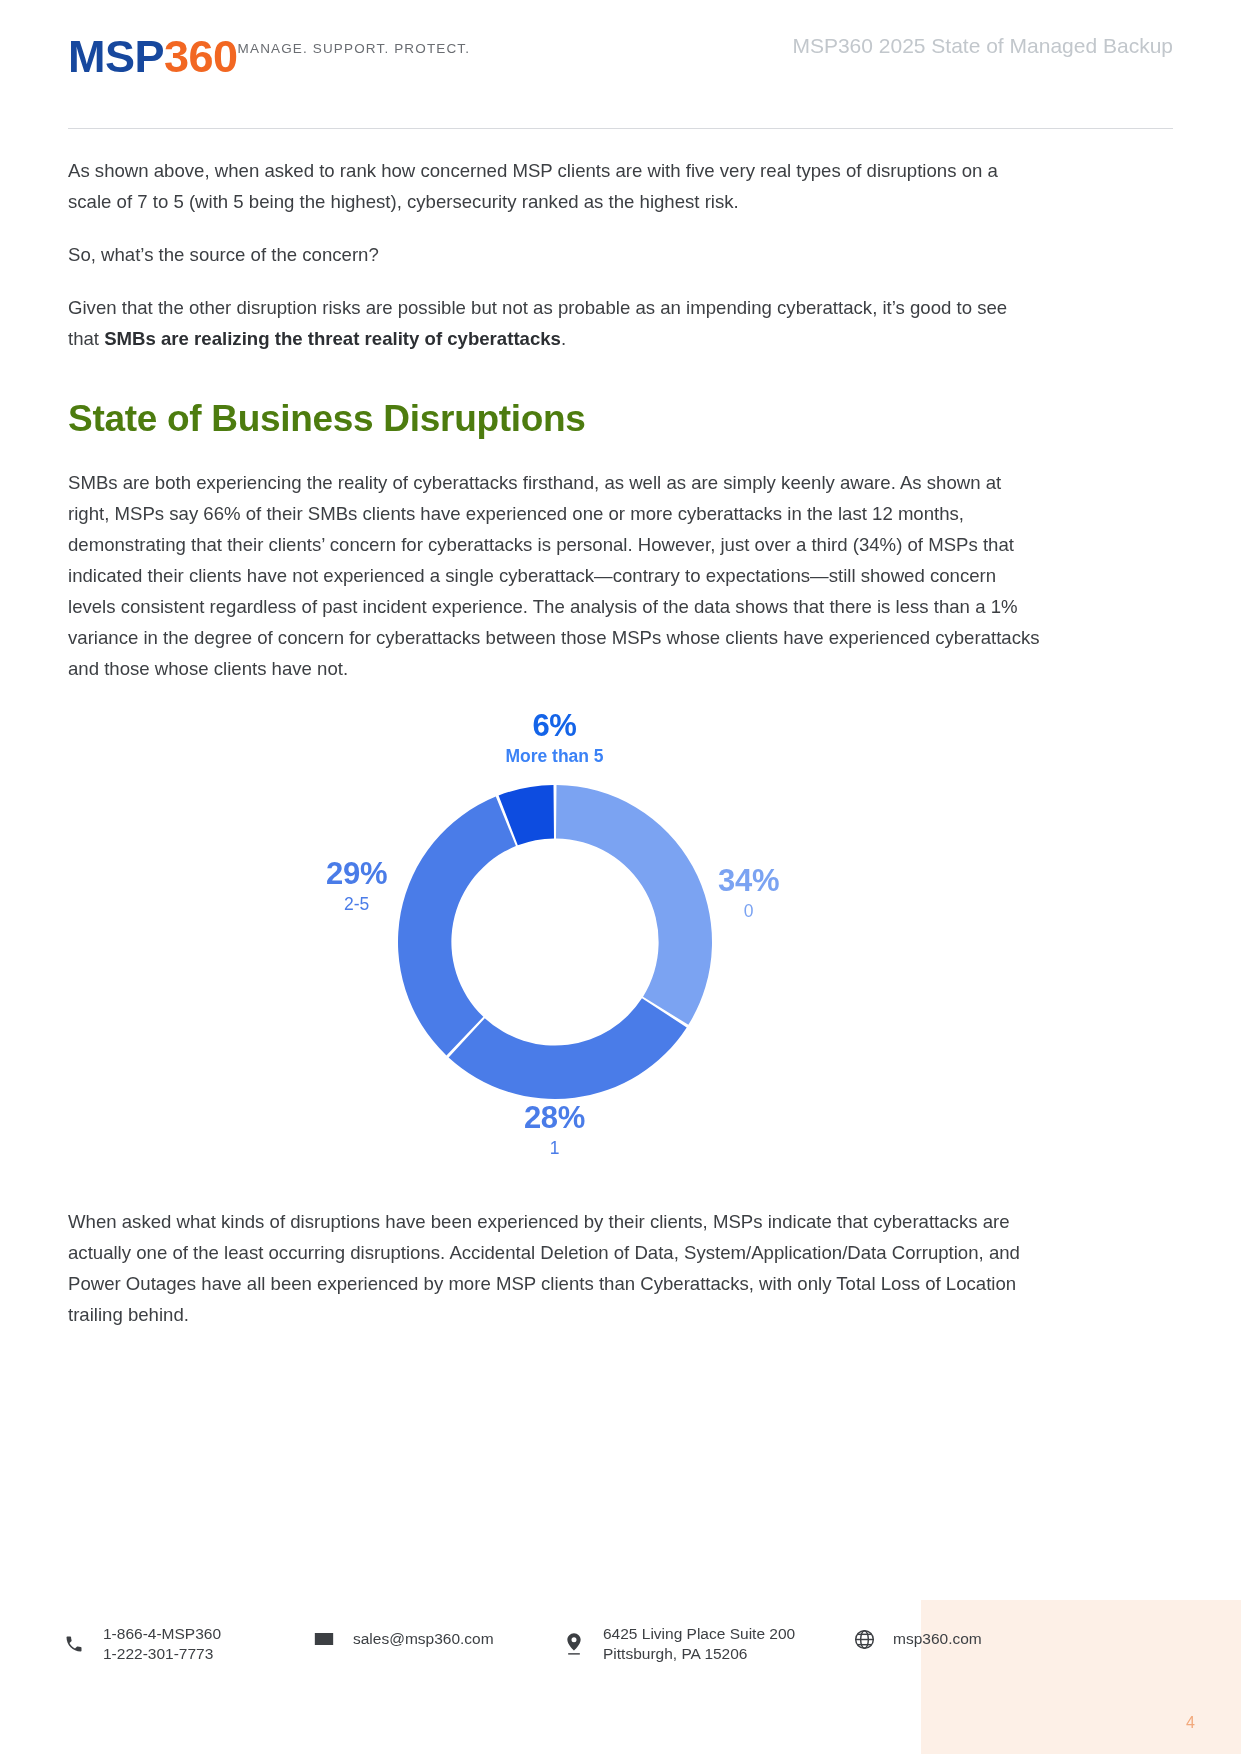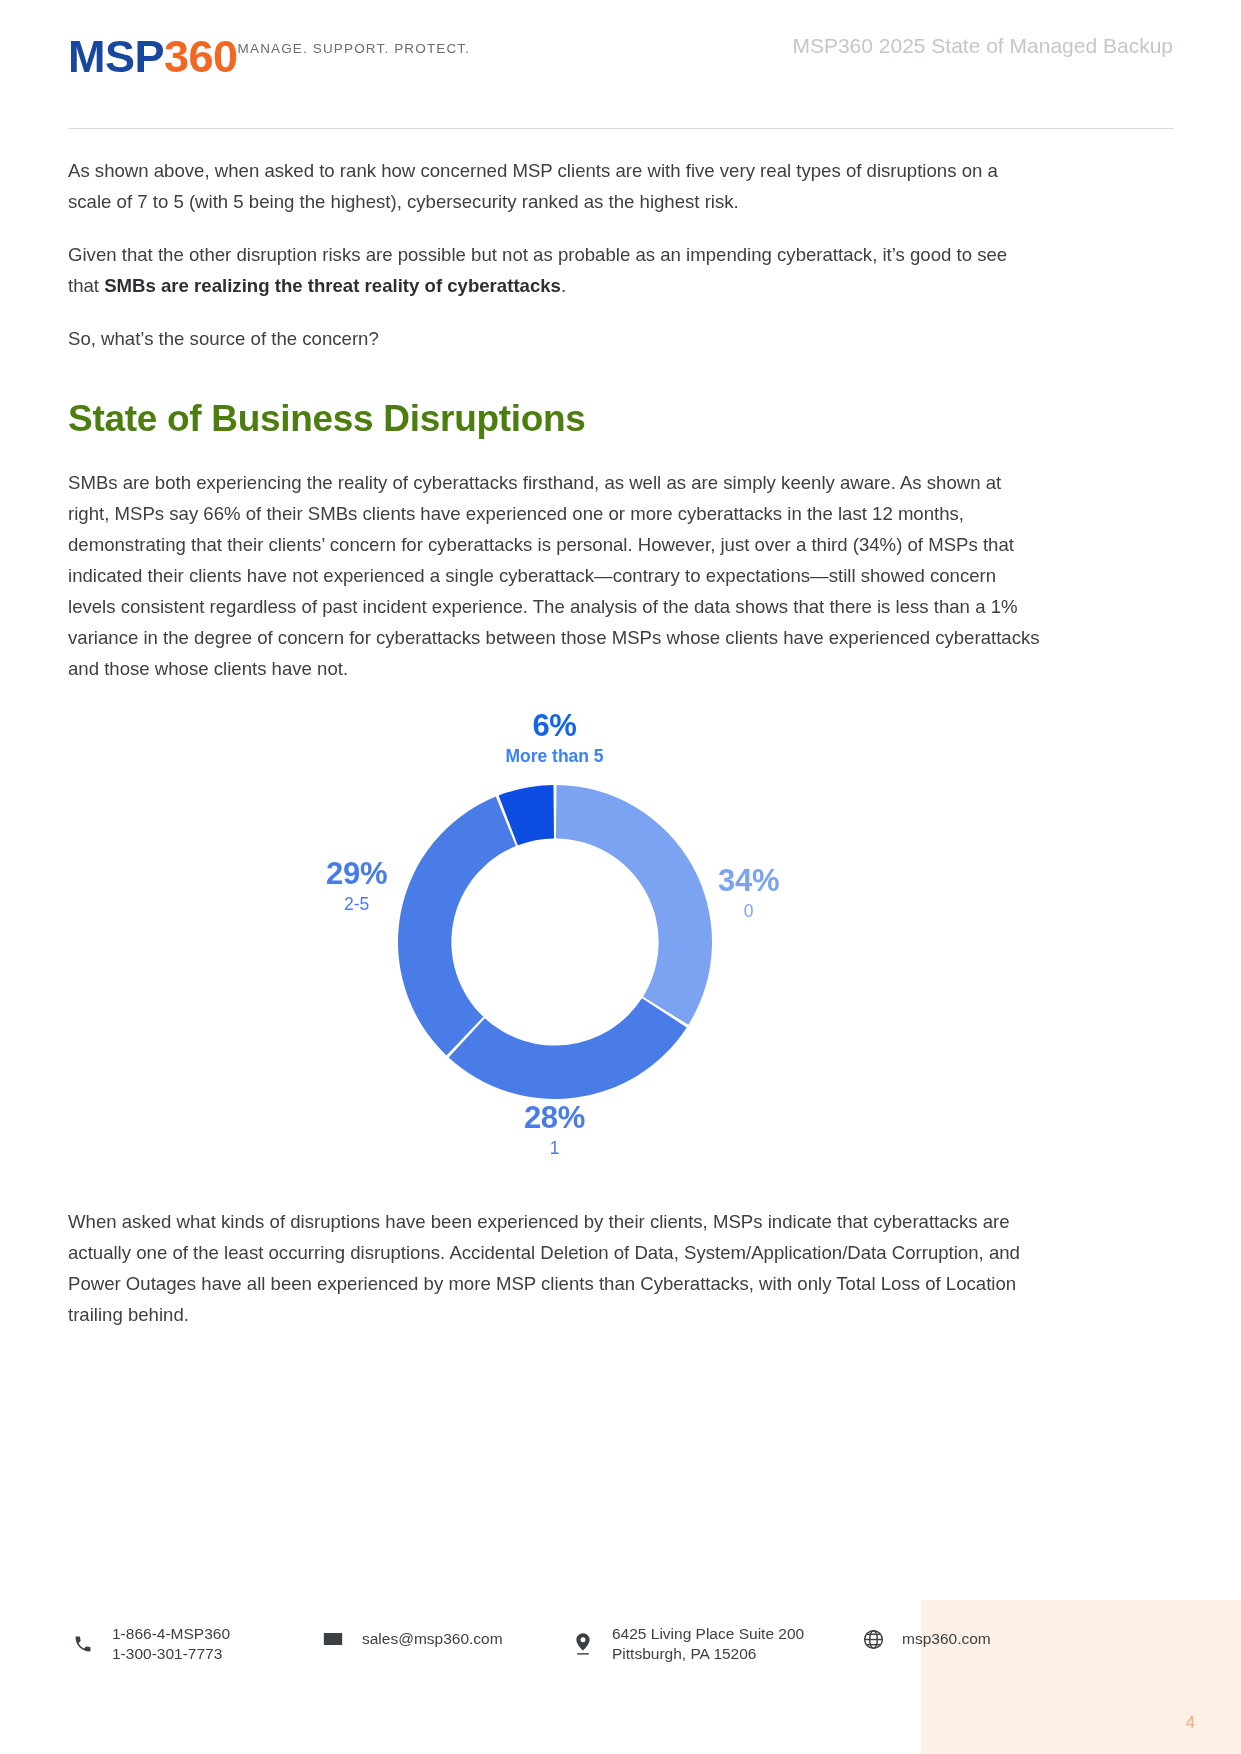--- a/index.html
+++ b/index.html
@@ -128,21 +128,21 @@
   .lbl-right .pct { color: #7ba3f2; }
   .lbl-right .cat { color: #7ba3f2; font-weight: 500; }
 
   .lbl-bottom { left: 50%; transform: translateX(-50%); top: 392px; }
   .lbl-bottom .pct { color: #4a7ce8; }
   .lbl-bottom .cat { color: #4a7ce8; font-weight: 500; }
 
   
   .footer {
     position: absolute;
-    left: 68px;
+    left: 59px;
     right: 0px;
     bottom: 0px;
     height: 178px;
   }
   .footer-highlight {
     position: absolute;
     right: 0;
     top: 24px;
     width: 320px;
     height: 154px;
@@ -198,23 +198,23 @@
       <div class="logo-tag">MANAGE. SUPPORT. PROTECT.</div>
     </div>
     <div class="header-title">MSP360 2025 State of Managed Backup</div>
   </div>
   <div class="header-rule"></div>
 
   <div class="content">
 
     <p class="body-text">As shown above, when asked to rank how concerned MSP clients are with five very real types of disruptions on a scale of 7 to 5 (with 5 being the highest), cybersecurity ranked as the highest risk.</p>
 
+    <p class="body-text">So, what’s the source of the concern?</p>
+
     <p class="body-text"><span>Given that the other disruption risks are possible but not as probable as an impending cyberattack, it’s good to see that </span><b>SMBs are realizing the threat reality of cyberattacks</b><span>.</span></p>
-
-    <p class="body-text">So, what’s the source of the concern?</p>
 
     <h1 class="section-title">State of Business Disruptions</h1>
 
     <p class="body-text">SMBs are both experiencing the reality of cyberattacks firsthand, as well as are simply keenly aware. As shown at right, MSPs say 66% of their SMBs clients have experienced one or more cyberattacks in the last 12 months, demonstrating that their clients’ concern for cyberattacks is personal.  However, just over a third (34%) of MSPs that indicated their clients have not experienced a single cyberattack—contrary to expectations—still showed concern levels consistent regardless of past incident experience. The analysis of the data shows that there is less than a 1% variance in the degree of concern for cyberattacks between those MSPs whose clients have experienced cyberattacks and those whose clients have not.</p>
 
     <div class="chart-area">
 
       <div class="lbl lbl-top">
         <div class="pct">6%</div>
         <div class="cat">More than 5</div>
@@ -254,21 +254,21 @@
     <div class="footer-row">
 
       <div class="f-item f-1">
         <div class="f-icon">
           <svg width="20" height="20" viewBox="0 0 24 24" fill="#3c3f43">
               <path d="M6.6 10.8c1.4 2.8 3.8 5.1 6.6 6.6l2.2-2.2c.3-.3.7-.4 1-.2 1.2.4 2.4.6 3.6.6.6 0 1 .4 1 1V20c0 .6-.4 1-1 1C10.6 21 3 13.4 3 4c0-.6.4-1 1-1h3.5c.6 0 1 .4 1 1 0 1.3.2 2.5.6 3.6.1.4 0 .7-.2 1l-2.3 2.2z"></path>
             </svg>
         </div>
         <div class="f-phone">
           <div class="f-text" style="margin-left:0">1-866-4-MSP360</div>
-          <div class="f-text" style="margin-left:0">1-300-301-7773</div>
+          <div class="f-text" style="margin-left:0">1-222-301-7773</div>
         </div>
       </div>
 
       <div class="f-item f-2">
         <div class="f-icon">
           <svg width="22" height="22" viewBox="0 0 24 24" fill="#3c3f43">
               <path d="M2 5.5h20v13H2v-13zm10 7.2L3.6 6.8h16.8L12 12.7z"></path>
             </svg>
         </div>
         <div class="f-text">sales@msp360.com</div>

